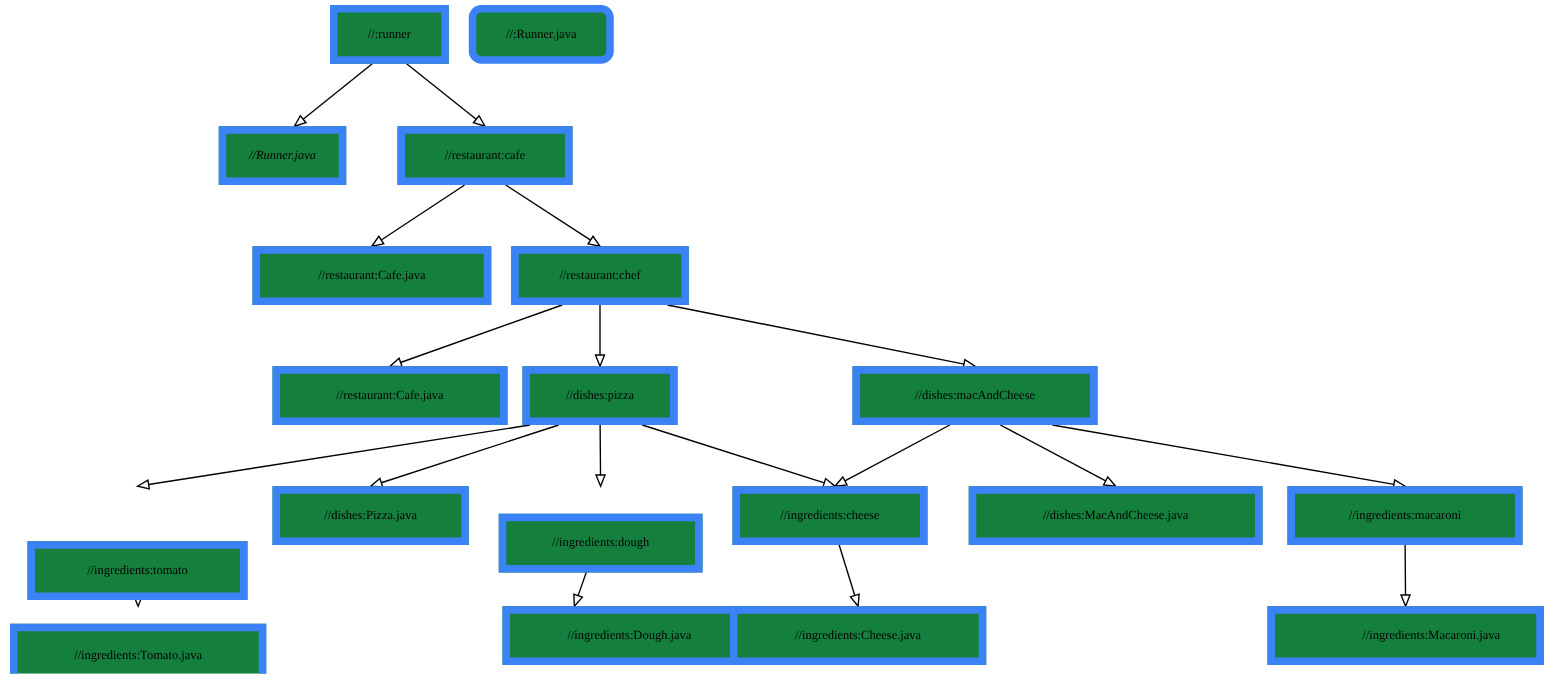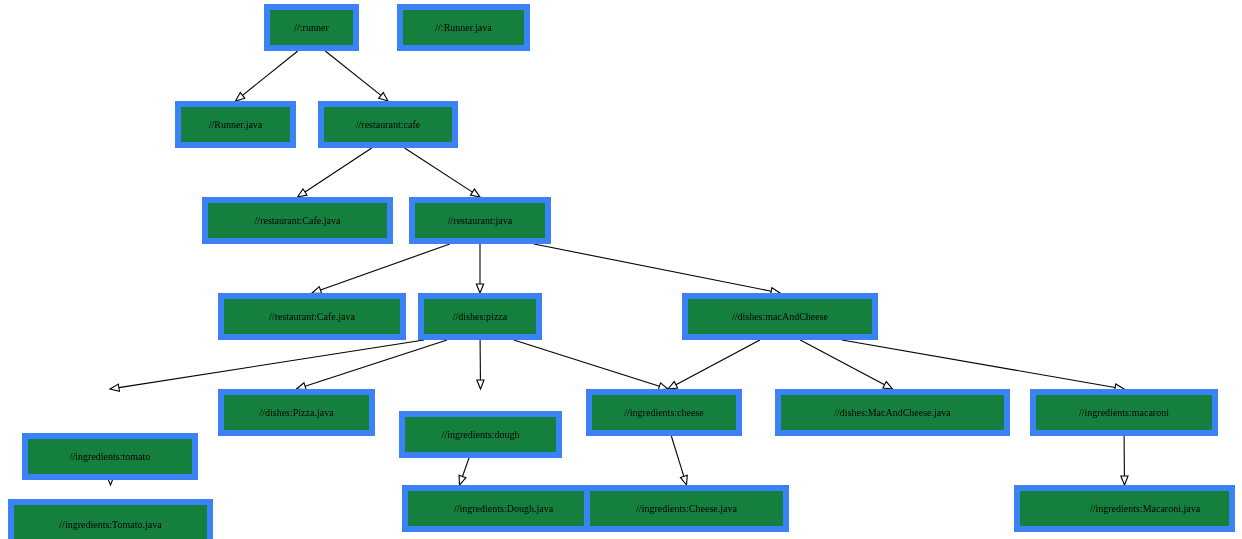--- a/index.html
+++ b/index.html
@@ -84,25 +84,25 @@
       <path class="arrowhead" d="M 110.5 485 L 106.824822529471 476.0304364342452 L 114.0245704977237 475.9701936451231 Z"></path>
       <line x1="476.72" y1="436" x2="462.4839575717677" y2="476.5090638201733"></line>
       <path class="arrowhead" d="M 459.5 485 L 459.087583099837 475.31548079146626 L 465.8803320436984 477.70264684888036 Z"></path>
       <line x1="671.33" y1="436" x2="683.8383127282578" y2="476.40259220070106"></line>
       <path class="arrowhead" d="M 686.5 485 L 680.3993496085383 477.46726710939794 L 687.2772758479774 475.3379172920042 Z"></path>
       <line x1="1124.09" y1="436" x2="1124.4246965135974" y2="476.00031503968415"></line>
       <path class="arrowhead" d="M 1124.5 485 L 1120.824822529471 476.0304364342452 L 1128.0245704977237 475.9701936451231 Z"></path>
     </svg>
   <div id="nodes-layer">
       <div class="node" style="left: 264px; top: 4px; width: 95px; height: 47px;">//:runner</div>
-      <div class="node" style="left: 397px; top: 4px; width: 133px; height: 47px;">//:Runner.java</div>
-      <div class="node" style="left: 175px; top: 101px; width: 121px; height: 47px;">//Runner.java</div>
+      <div class="node" style="left: 375px; top: 4px; width: 116px; height: 47px; border-radius: 10px;">//:Runner.java</div>
+      <div class="node" style="left: 175px; top: 101px; width: 102px; height: 47px; font-style: italic;">//Runner.java</div>
       <div class="node" style="left: 318px; top: 101px; width: 140px; height: 47px;">//restaurant:cafe</div>
       <div class="node" style="left: 202px; top: 197px; width: 191px; height: 47px;">//restaurant:Cafe.java</div>
-      <div class="node" style="left: 409px; top: 197px; width: 142px; height: 47px;">//restaurant:java</div>
+      <div class="node" style="left: 409px; top: 197px; width: 142px; height: 47px;">//restaurant:chef</div>
       <div class="node" style="left: 218px; top: 293px; width: 188px; height: 47px;">//restaurant:Cafe.java</div>
       <div class="node" style="left: 418px; top: 293px; width: 124px; height: 47px;">//dishes:pizza</div>
       <div class="node" style="left: 682px; top: 293px; width: 196px; height: 47px;">//dishes:macAndCheese</div>
       <div class="node" style="left: 22px; top: 389px; width: 176px; height: 47px; margin-top: 44px;">//ingredients:tomato</div>
       <div class="node" style="left: 218px; top: 389px; width: 157px; height: 47px;">//dishes:Pizza.java</div>
       <div class="node" style="left: 399px; top: 411px; width: 163px; height: 47px;">//ingredients:dough</div>
       <div class="node" style="left: 586px; top: 389px; width: 156px; height: 47px;">//ingredients:cheese</div>
       <div class="node" style="left: 775px; top: 389px; width: 235px; height: 47px;">//dishes:MacAndCheese.java</div>
       <div class="node" style="left: 1030px; top: 389px; width: 188px; height: 47px;">//ingredients:macaroni</div>
       <div class="node" style="left: 8px; top: 485px; width: 205px; height: 52px; margin-top: 14px;">//ingredients:Tomato.java</div>

